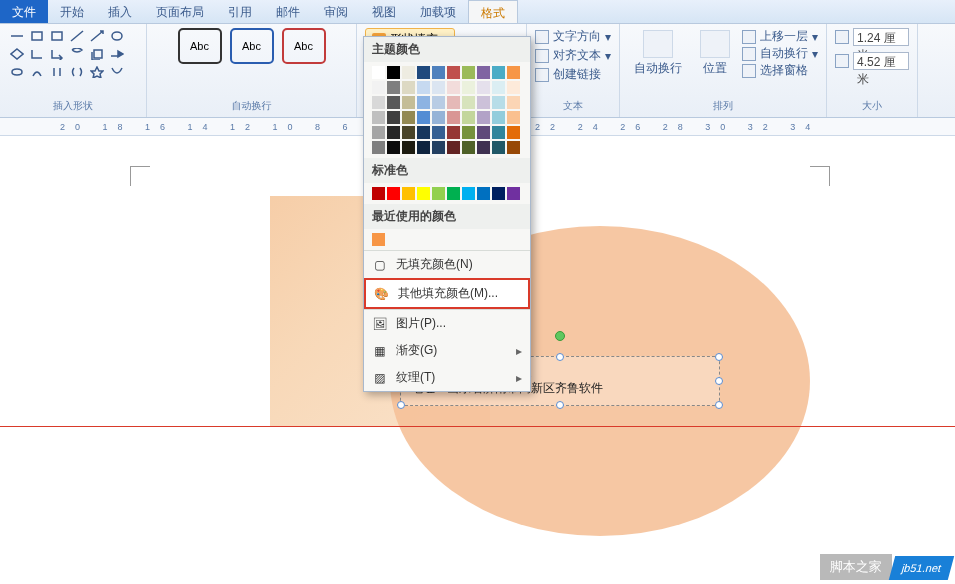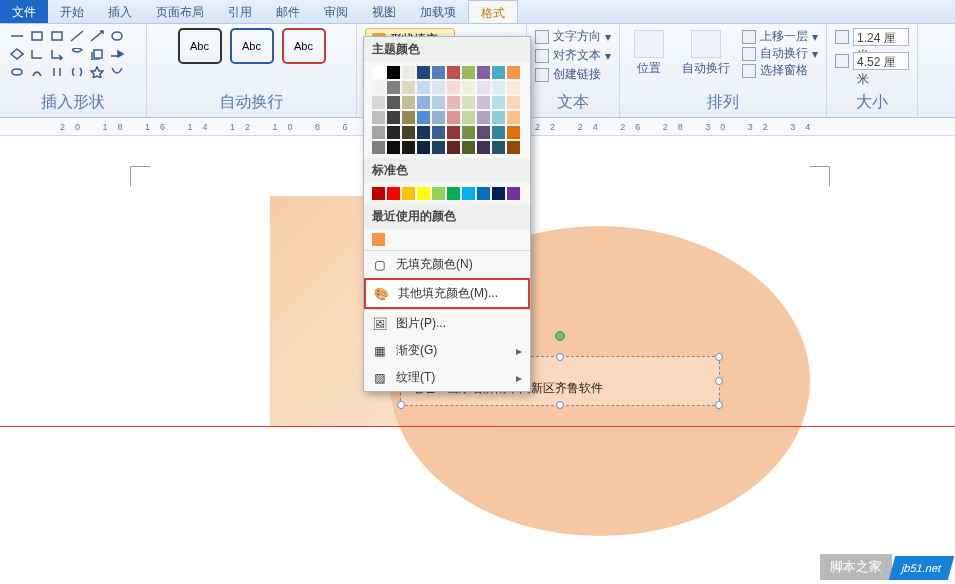--- a/index.html
+++ b/index.html
@@ -3,21 +3,21 @@
 <meta charset="utf-8">
 <style>
 *{box-sizing:border-box;margin:0;padding:0;font-family:"Microsoft YaHei",SimSun,sans-serif;font-size:12px}
 body{width:955px;height:584px;background:#fff;overflow:hidden;position:relative}
 .tabs{display:flex;background:linear-gradient(#e8f0fb,#d6e5f5);height:24px;border-bottom:1px solid #b8c9de}
 .tab{padding:4px 12px;color:#3b5b8c;cursor:pointer}
 .tab.file{background:#1e66c7;color:#fff}
 .tab.active{background:#f5f6f7;border:1px solid #b8c9de;border-bottom:none;color:#cc7a00;font-weight:500}
 .ribbon{display:flex;height:94px;background:linear-gradient(#f7f9fc,#e9eff7);border-bottom:1px solid #b8c9de}
 .group{border-right:1px solid #cdd9e8;padding:4px 8px;display:flex;flex-direction:column;justify-content:space-between;align-items:center}
-.group-label{color:#5a7aa8;font-size:16px;text-align:center;margin-top:2px}
+.group-label{color:#5a7aa8;font-size:10px;text-align:center;margin-top:2px}
 .shapes-grid{display:flex;flex-wrap:wrap;width:130px;gap:2px}
 .shape-cell{width:18px;height:16px;border:1px solid transparent;display:flex;align-items:center;justify-content:center;color:#3b5b8c}
 .shape-cell svg{stroke:#3b5b8c;fill:none;stroke-width:1.5}
 .style-row{display:flex;gap:8px}
 .style-box{width:44px;height:36px;border-radius:5px;display:flex;align-items:center;justify-content:center;font-size:11px}
 .sb1{border:2px solid #333}
 .sb2{border:2px solid #2a5db0}
 .sb3{border:2px solid #c23b3b}
 .fill-btn{display:flex;align-items:center;gap:4px;padding:2px 6px;border:1px solid #f0b34a;background:#fff1c6;border-radius:3px}
 .fill-icon{width:14px;height:14px;background:#f5a23a;border-radius:2px}
@@ -200,25 +200,25 @@
           </div>
       </div>
     </div>
     <div class="group-label">文本</div>
   </div>
 
   <div class="group">
     <div style="display:flex;gap:6px">
       <div class="big-btn">
           <div class="bicon"></div>
-          <span>位置</span>
+          <span>自动换行</span>
         </div>
       <div class="big-btn">
           <div class="bicon"></div>
-          <span>自动换行</span>
+          <span>位置</span>
         </div>
       <div class="arrange">
         <div><span class="mini-icon"></span><span>上移一层</span> ▾</div>
         <div><span class="mini-icon"></span><span>自动换行</span> ▾</div>
         <div>
             <span class="mini-icon"></span>
             <span>选择窗格</span>
           </div>
       </div>
     </div>

